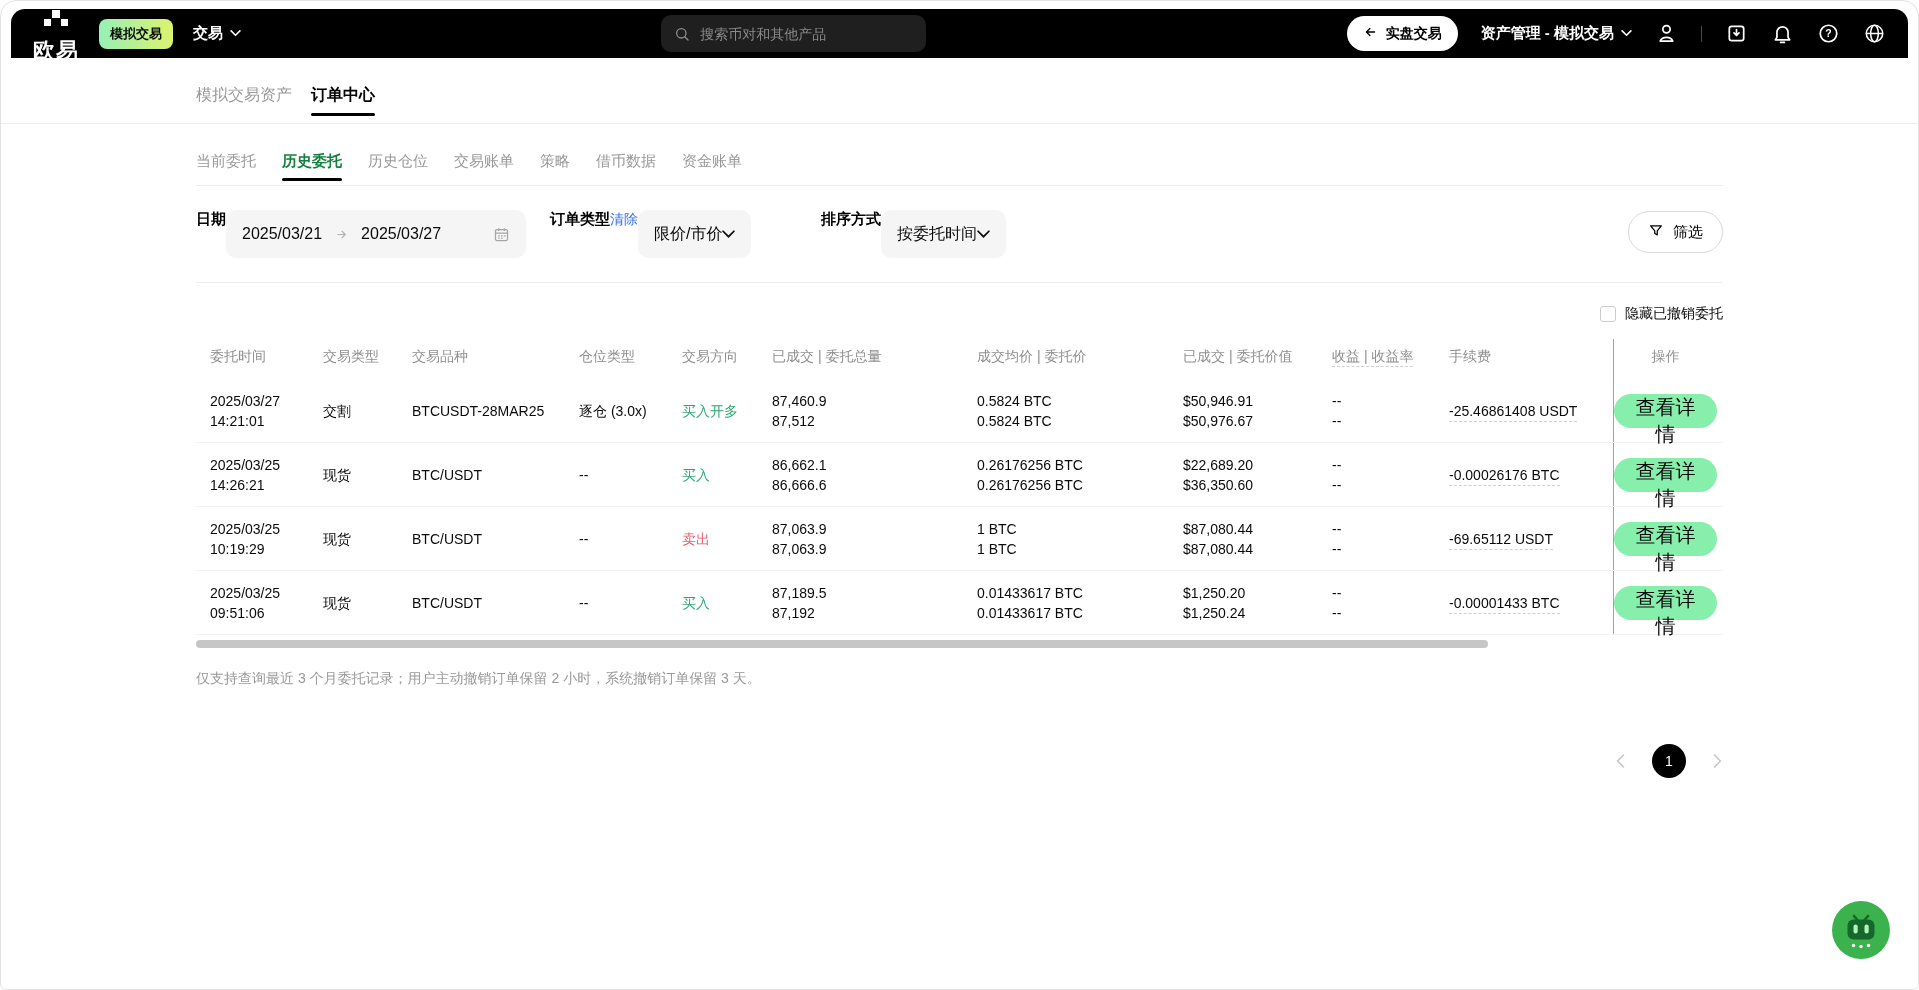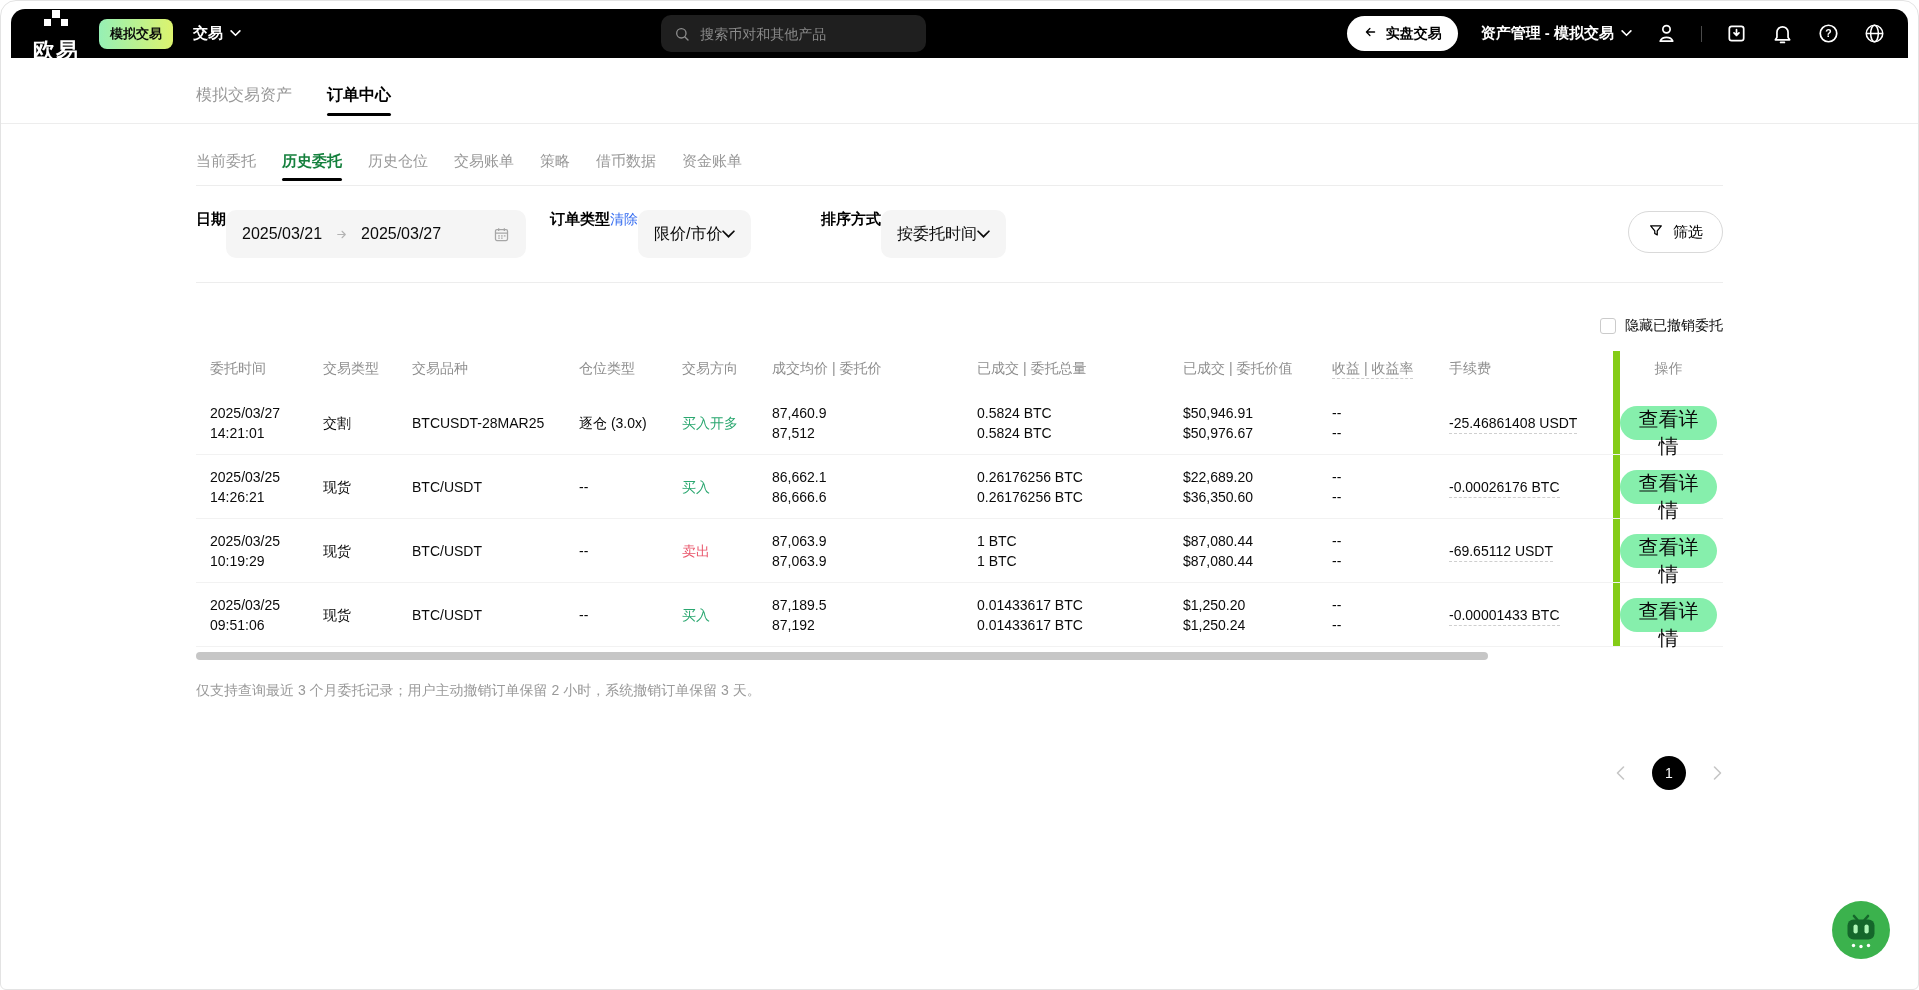--- a/index.html
+++ b/index.html
@@ -29,21 +29,21 @@
   .nav-right{ display:flex; align-items:center; gap:23px; }
   .live-btn{ height:35px; border:none; border-radius:18px; background:#fff; color:#000;
              padding:0 16px; font-weight:700; font-size:14px; display:flex; align-items:center;
              gap:8px; cursor:pointer; }
   .nav-divider{ width:1px; height:16px; background:#4a4a4a; }
   .nav-icon{ display:flex; align-items:center; cursor:pointer; }
 
   
   .container{ margin:0 195px; }
   .tabs-band{ border-bottom:1px solid #ededed; }
-  .page-tabs{ display:flex; gap:35px; padding-top:27px; }
+  .page-tabs{ display:flex; gap:19px; padding-top:27px; }
   .page-tab{ font-size:16px; color:#999; padding-bottom:17px; position:relative; cursor:pointer; }
   .page-tab.active{ color:#000; font-weight:700; }
   .page-tab.active::after{ content:""; position:absolute; left:0; right:0; bottom:7px; height:3px;
                            background:#000; border-radius:2px; }
 
   .sub-tabs{ display:flex; gap:26px; margin-top:28px; border-bottom:1px solid #ededed; }
   .sub-tab{ font-size:15px; color:#999; padding-bottom:14px; position:relative; cursor:pointer; }
   .sub-tab.active{ color:#15803d; font-weight:700; }
   .sub-tab.active::after{ content:""; position:absolute; left:0; right:0; bottom:4px; height:3px;
                           background:#000; border-radius:2px; }
@@ -60,31 +60,31 @@
   .date-control{ width:300px; gap:12px; }
   .date-control .cal{ margin-left:auto; display:flex; }
   .arrow-right{ color:#b3b3b3; display:flex; }
   .select-control{ justify-content:space-between; }
   .w247{ width:247px; } .w246{ width:246px; }
   .filter-btn{ margin-left:auto; height:42px; border:1px solid #d9d9d9; border-radius:21px;
                background:#fff; padding:0 19px; font-size:15px; color:#000; display:flex;
                align-items:center; gap:9px; cursor:pointer; margin-bottom:5px; }
 
   
-  .hide-row{ display:flex; justify-content:flex-end; align-items:center; gap:9px; margin-top:34px;
+  .hide-row{ display:flex; justify-content:flex-end; align-items:center; gap:9px; margin-top:22px;
              font-size:14px; color:#0a0a0a; }
   .checkbox{ width:16px; height:16px; border:1.5px solid #cbcbcb; border-radius:3px; background:#fff;
              cursor:pointer; }
   .thead,.trow{ display:grid;
     grid-template-columns:127px 89px 167px 103px 90px 205px 206px 149px 117px 164px 112px; }
   .thead{ margin-top:16px; color:#8f8f8f; font-size:14px; }
   .thead .cell{ padding:9px 8px 13px 0; }
   .cell.first{ padding-left:14px; }
   .dashed{ border-bottom:1px dashed #cfcfcf; padding-bottom:2px; }
-  .action-cell{ border-left:7px solid #84cc16; display:flex; align-items:center;
+  .action-cell{ border-left:1px solid #84cc16; display:flex; align-items:center;
                 justify-content:center; align-self:stretch; }
   .trow{ font-size:14px; color:#0a0a0a; border-bottom:1px solid #f2f2f2; min-height:64px;
          align-items:center; }
   .trow .cell{ padding-right:8px; line-height:20px; }
   .buy{ color:#2ba770; }
   .sell{ color:#e9566b; }
   .view-btn{ height:34px; padding:0 15px; border-radius:17px; background:#86efac; border:none;
              font-size:20px; color:#0a0a0a; cursor:pointer; }
   .scroll-thumb{ width:1292px; height:8px; background:#c6c6c6; border-radius:4px; margin-top:5px;
                  cursor:pointer; }
@@ -277,22 +277,22 @@
       <span class="checkbox"></span>
       <span>隐藏已撤销委托</span>
     </div>
 
     <div class="thead">
       <div class="cell first">委托时间</div>
       <div class="cell">交易类型</div>
       <div class="cell">交易品种</div>
       <div class="cell">仓位类型</div>
       <div class="cell">交易方向</div>
+      <div class="cell">已成交 | 委托总量</div>
       <div class="cell">成交均价 | 委托价</div>
-      <div class="cell">已成交 | 委托总量</div>
       <div class="cell">已成交 | 委托价值</div>
       <div class="cell"><span class="dashed">收益 | 收益率</span></div>
       <div class="cell">手续费</div>
       <div class="cell action-cell">操作</div>
     </div>
 
     <div class="trow">
       <div class="cell first">
           <div>2025/03/27</div>
           <div>14:21:01</div>

